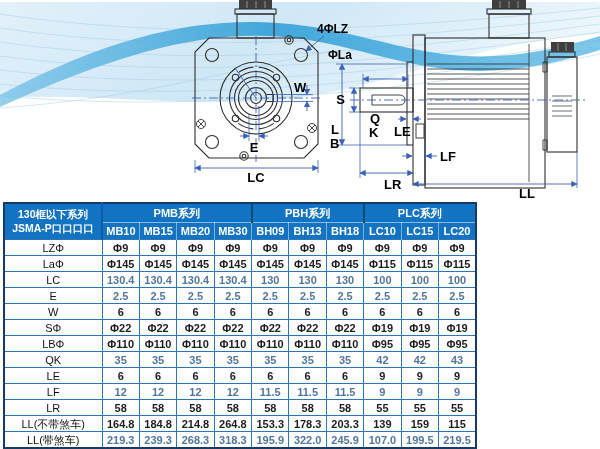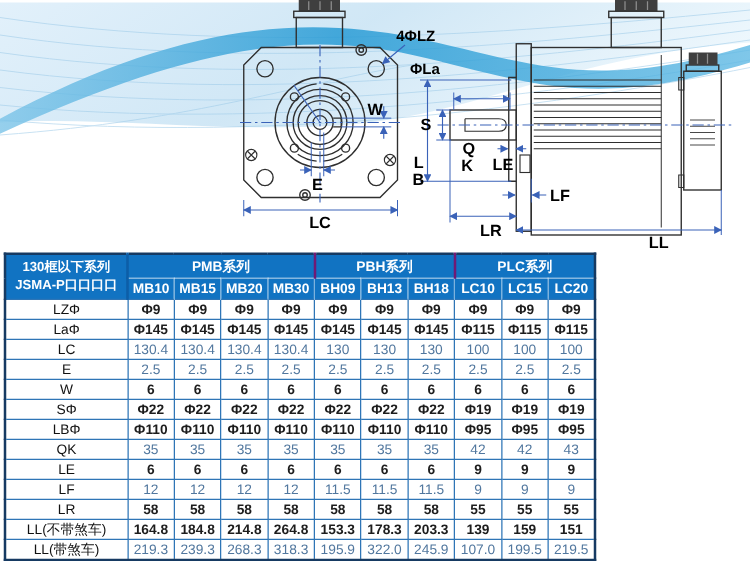--- a/index.html
+++ b/index.html
@@ -8,28 +8,28 @@
   svg.drawing{position:absolute;left:0;top:0;display:block;}
   .dimtext{font-family:"Liberation Sans","DejaVu Sans",sans-serif;font-weight:bold;
            font-size:13px;fill:#000;}
   .dimtext.small{font-size:12px;}
 
   table.spec{position:absolute;left:3px;top:202px;width:474px;border-collapse:collapse;
              table-layout:fixed;background:#fff;border:2px solid #163a62;}
   table.spec col.c0{width:98px;}
   table.spec thead th{background:#1173c2;color:#fff;font-weight:bold;padding:0;}
   table.spec th.corner{font-size:10.5px;line-height:1.3;border-right:2px solid #0d5ea7;}
-  table.spec th.group{height:18px;font-size:11px;border-left:2px solid #701a75;
+  table.spec th.group{height:18px;font-size:11px;border-left:2px solid #0c4a6e;
                       border-bottom:1px solid rgba(255,255,255,.5);}
   table.spec th.model{height:16px;font-size:11px;border-left:1px solid rgba(255,255,255,.45);}
   table.spec tbody th,table.spec tbody td{border:1px solid #2e75b6;text-align:center;
                       height:15px;padding:0;font-size:11px;line-height:14px;}
   table.spec tbody th.rowlabel{font-weight:normal;color:#121212;margin-left:48px;}
   table.spec tbody td{font-weight:bold;color:#1d1d1d;}
-  table.spec tr.muted td{color:#51779e;font-weight:normal;}
+  table.spec tr.muted td{color:#51779e;font-weight:bold;}
 </style>
 </head>
 <body>
 
 <div class="stage">
 
 <svg class="drawing" width="600" height="203" viewBox="0 0 600 203">
   <defs>
     <linearGradient id="gWash" x1="0" y1="0" x2="1" y2="0.25">
       <stop offset="0" stop-color="#ddeefa"></stop>
@@ -389,21 +389,21 @@
           <th class="rowlabel">LL(不带煞车)</th>
           <td>164.8</td>
           <td>184.8</td>
           <td>214.8</td>
           <td>264.8</td>
           <td>153.3</td>
           <td>178.3</td>
           <td>203.3</td>
           <td>139</td>
           <td>159</td>
-          <td>151</td>
+          <td>115</td>
         </tr>
         <tr class="muted">
           <th class="rowlabel">LL(带煞车)</th>
           <td>219.3</td>
           <td>239.3</td>
           <td>268.3</td>
           <td>318.3</td>
           <td>195.9</td>
           <td>322.0</td>
           <td>245.9</td>

